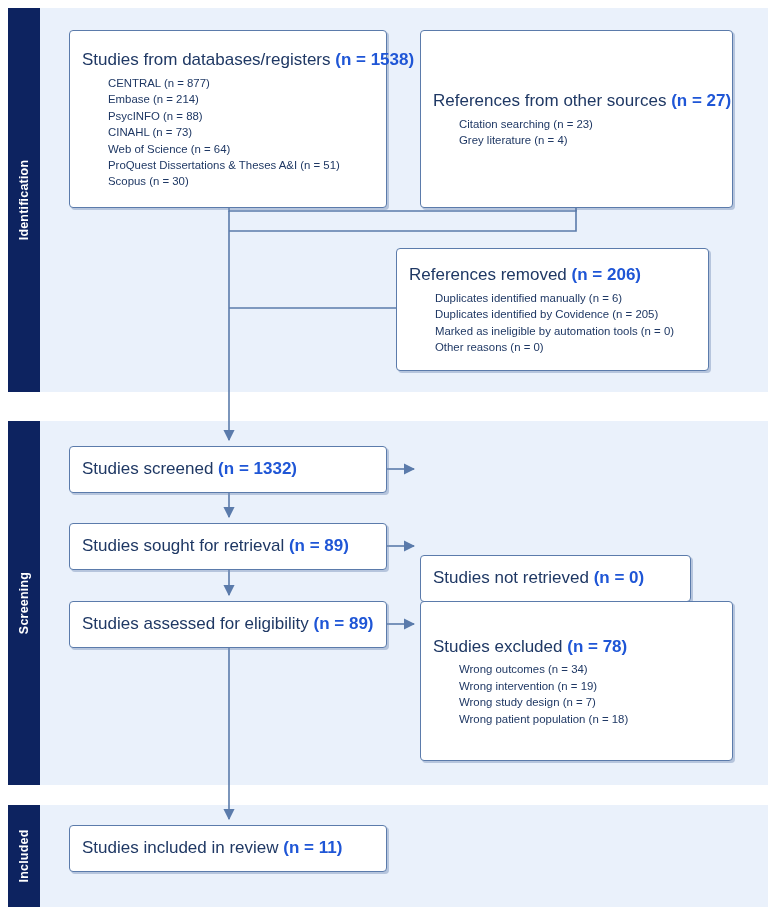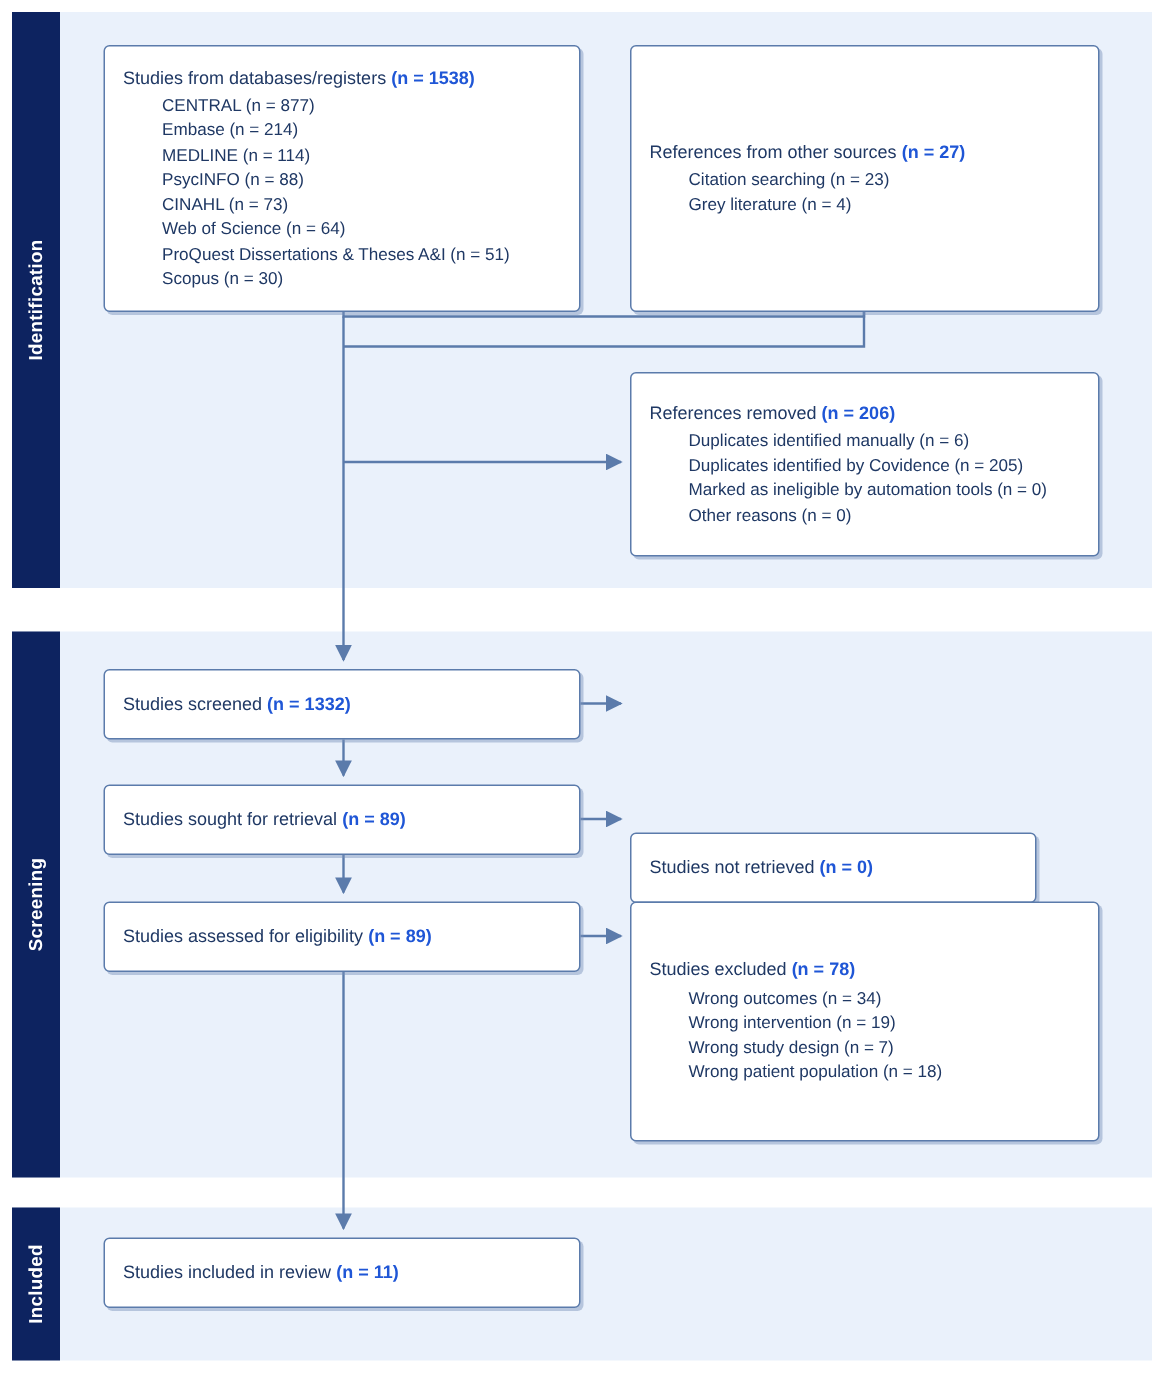--- a/index.html
+++ b/index.html
@@ -58,21 +58,21 @@
     box-sizing: border-box;
     box-shadow: 2px 2px 0 0 rgba(120,145,185,0.45);
     padding: 10px 12px;
     display: flex;
     flex-direction: column;
     justify-content: center;
   }
   .node.vcenter { justify-content: center; }
 
   .node-title {
-    font-size: 12px;
+    font-size: 17px;
     color: #1f3864;
     line-height: 1.45;
     white-space: nowrap;
   }
   .node-title .count {
     color: #1f56d6;
     font-weight: bold;
   }
   .sublist {
     margin: 2px 0 0 0;
@@ -83,21 +83,21 @@
     font-size: 11.4px;
     color: #1f3864;
     line-height: 1.44;
     padding-left: 26px;
     white-space: nowrap;
   }
 
   
   #node-databases     { left: 69px;  top: 30px;  width: 318px; height: 178px; }
   #node-other-sources { left: 420px; top: 30px;  width: 313px; height: 178px; }
-  #node-removed       { left: 420px; top: 248px; width: 313px; height: 123px; }
+  #node-removed       { left: 396px; top: 248px; width: 313px; height: 123px; }
   #node-screened      { left: 69px;  top: 446px; width: 318px; height: 47px; }
   #node-excluded-1    { left: 420px; top: 446px; width: 313px; height: 47px; }
   #node-sought        { left: 69px;  top: 523px; width: 318px; height: 47px; }
   #node-not-retrieved { left: 420px; top: 523px; width: 271px; height: 47px; margin-top: 32px; }
   #node-assessed      { left: 69px;  top: 601px; width: 318px; height: 47px; }
   #node-excluded-2    { left: 420px; top: 601px; width: 313px; height: 160px; }
   #node-included      { left: 69px;  top: 825px; width: 318px; height: 47px; }
 
   
   #wires {
@@ -158,21 +158,20 @@
   </svg>
 
   <div class="node" id="node-databases">
     <div class="node-title">
       <span>Studies from databases/registers</span>
       <span class="count">(n = 1538)</span>
     </div>
     <ul class="sublist">
         <li>CENTRAL (n = 877)</li>
         <li>Embase (n = 214)</li>
-        <li>MEDLINE (n = 114)</li>
         <li>PsycINFO (n = 88)</li>
         <li>CINAHL (n = 73)</li>
         <li>Web of Science (n = 64)</li>
         <li>ProQuest Dissertations &amp; Theses A&amp;I (n = 51)</li>
         <li>Scopus (n = 30)</li>
       </ul>
   </div>
 
   <div class="node vcenter" id="node-other-sources">
     <div class="node-title">

